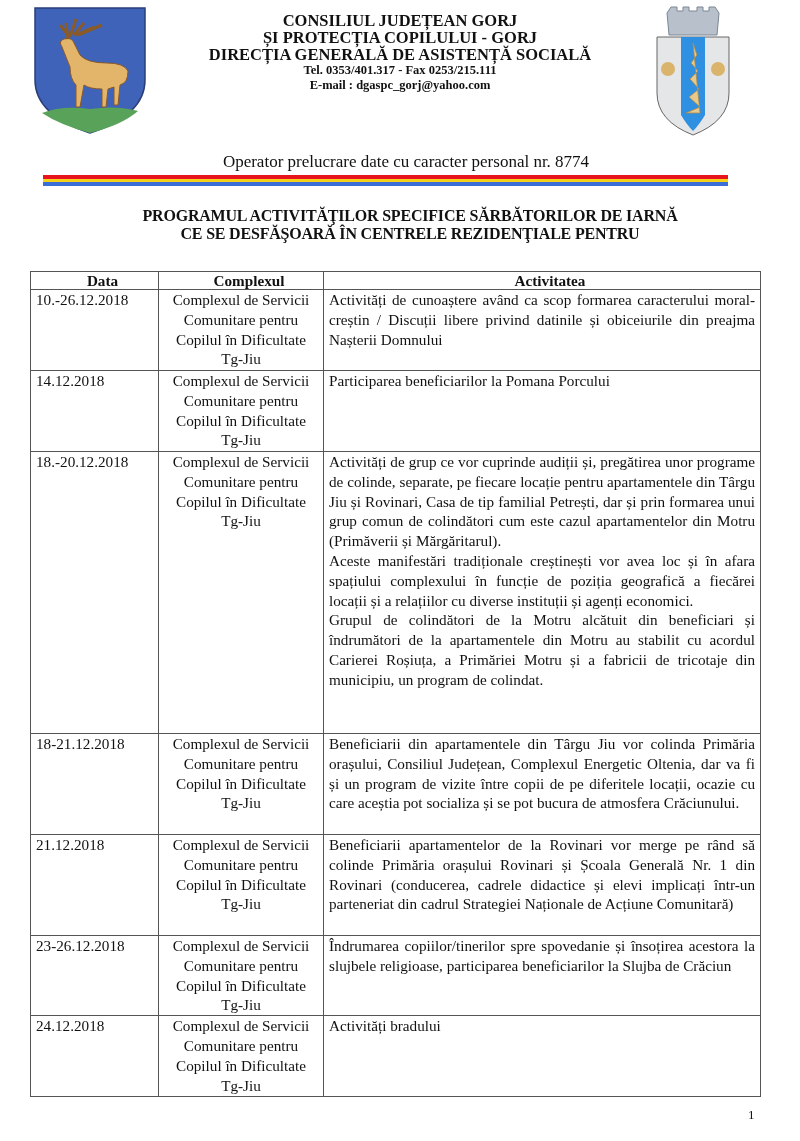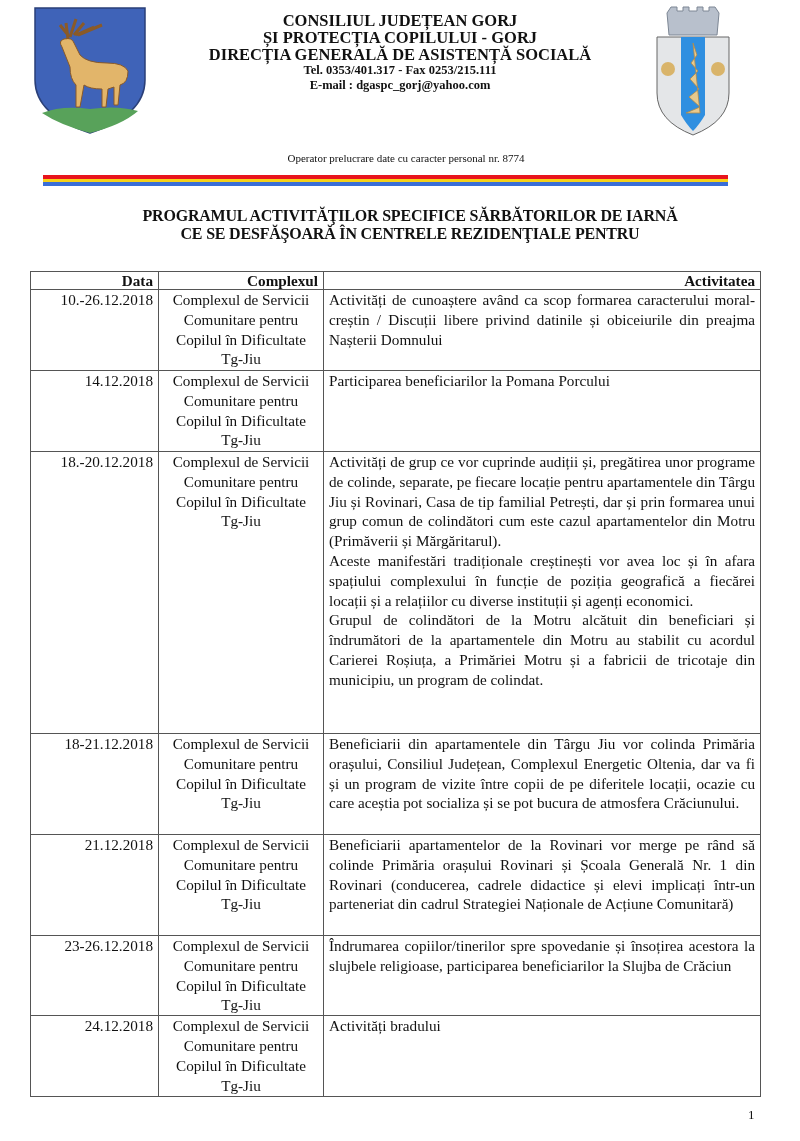--- a/index.html
+++ b/index.html
@@ -4,28 +4,28 @@
 <style>
   html, body { margin:0; padding:0; background:#fff; }
   body { width:800px; height:1141px; position:relative; overflow:hidden; font-family:"Liberation Serif", "DejaVu Serif", serif; color:#111; }
   .abs { position:absolute; }
   #logo-left { left:32px; top:5px; width:116px; height:130px; }
   #logo-right { left:653px; top:5px; width:80px; height:132px; }
   .hdr { position:absolute; left:150px; width:500px; text-align:center; }
   .hdr .l1 { font-weight:bold; font-size:16.5px; line-height:17px; }
   .hdr .l2 { font-weight:bold; font-size:12.5px; line-height:15px; }
   #hdr-block { top:12px; }
-  #operator { position:absolute; left:150px; width:512px; top:152px; text-align:center; font-size:11px; }
+  #operator { position:absolute; left:150px; width:512px; top:152px; text-align:center; font-size:17px; }
   #stripe { position:absolute; left:43px; top:175px; width:685px; height:11px; }
   #stripe div { height:3.7px; }
   #title { position:absolute; left:40px; width:740px; top:207px; text-align:center; font-weight:bold; font-size:16px; line-height:17.5px; letter-spacing:-0.2px; }
   table#activities { position:absolute; left:30px; top:271px; width:731px; border-collapse:collapse; font-size:15.2px; line-height:19.8px; }
   #activities th, #activities td { border:1px solid #555; vertical-align:top; padding:0 5px; }
-  #activities th { font-weight:bold; text-align:right; line-height:17px;padding-left:21px; }
-  #activities td.c-date { text-align:right; width:117px; }
+  #activities th { font-weight:bold; text-align:center; line-height:17px;padding-left:21px; }
+  #activities td.c-date { text-align:left; width:117px; }
   #activities td.c-cx { text-align:center; width:154px; }
   #activities td.c-act { text-align:justify; }
   #page-num { position:absolute; left:748px; top:1107px; font-size:13px; }
 </style>
 </head>
 <body>
 
 <svg id="logo-left" class="abs" viewBox="0 0 116 130">
   <path d="M3 3 H113 V75 Q113 110 58 128 Q3 110 3 75 Z" fill="#3f63b8" stroke="#2a3f78" stroke-width="1.5"></path>
   <path d="M10 108 Q30 100 58 104 Q85 100 106 106 Q90 120 58 128 Q28 120 10 108 Z" fill="#58a25a"></path>

